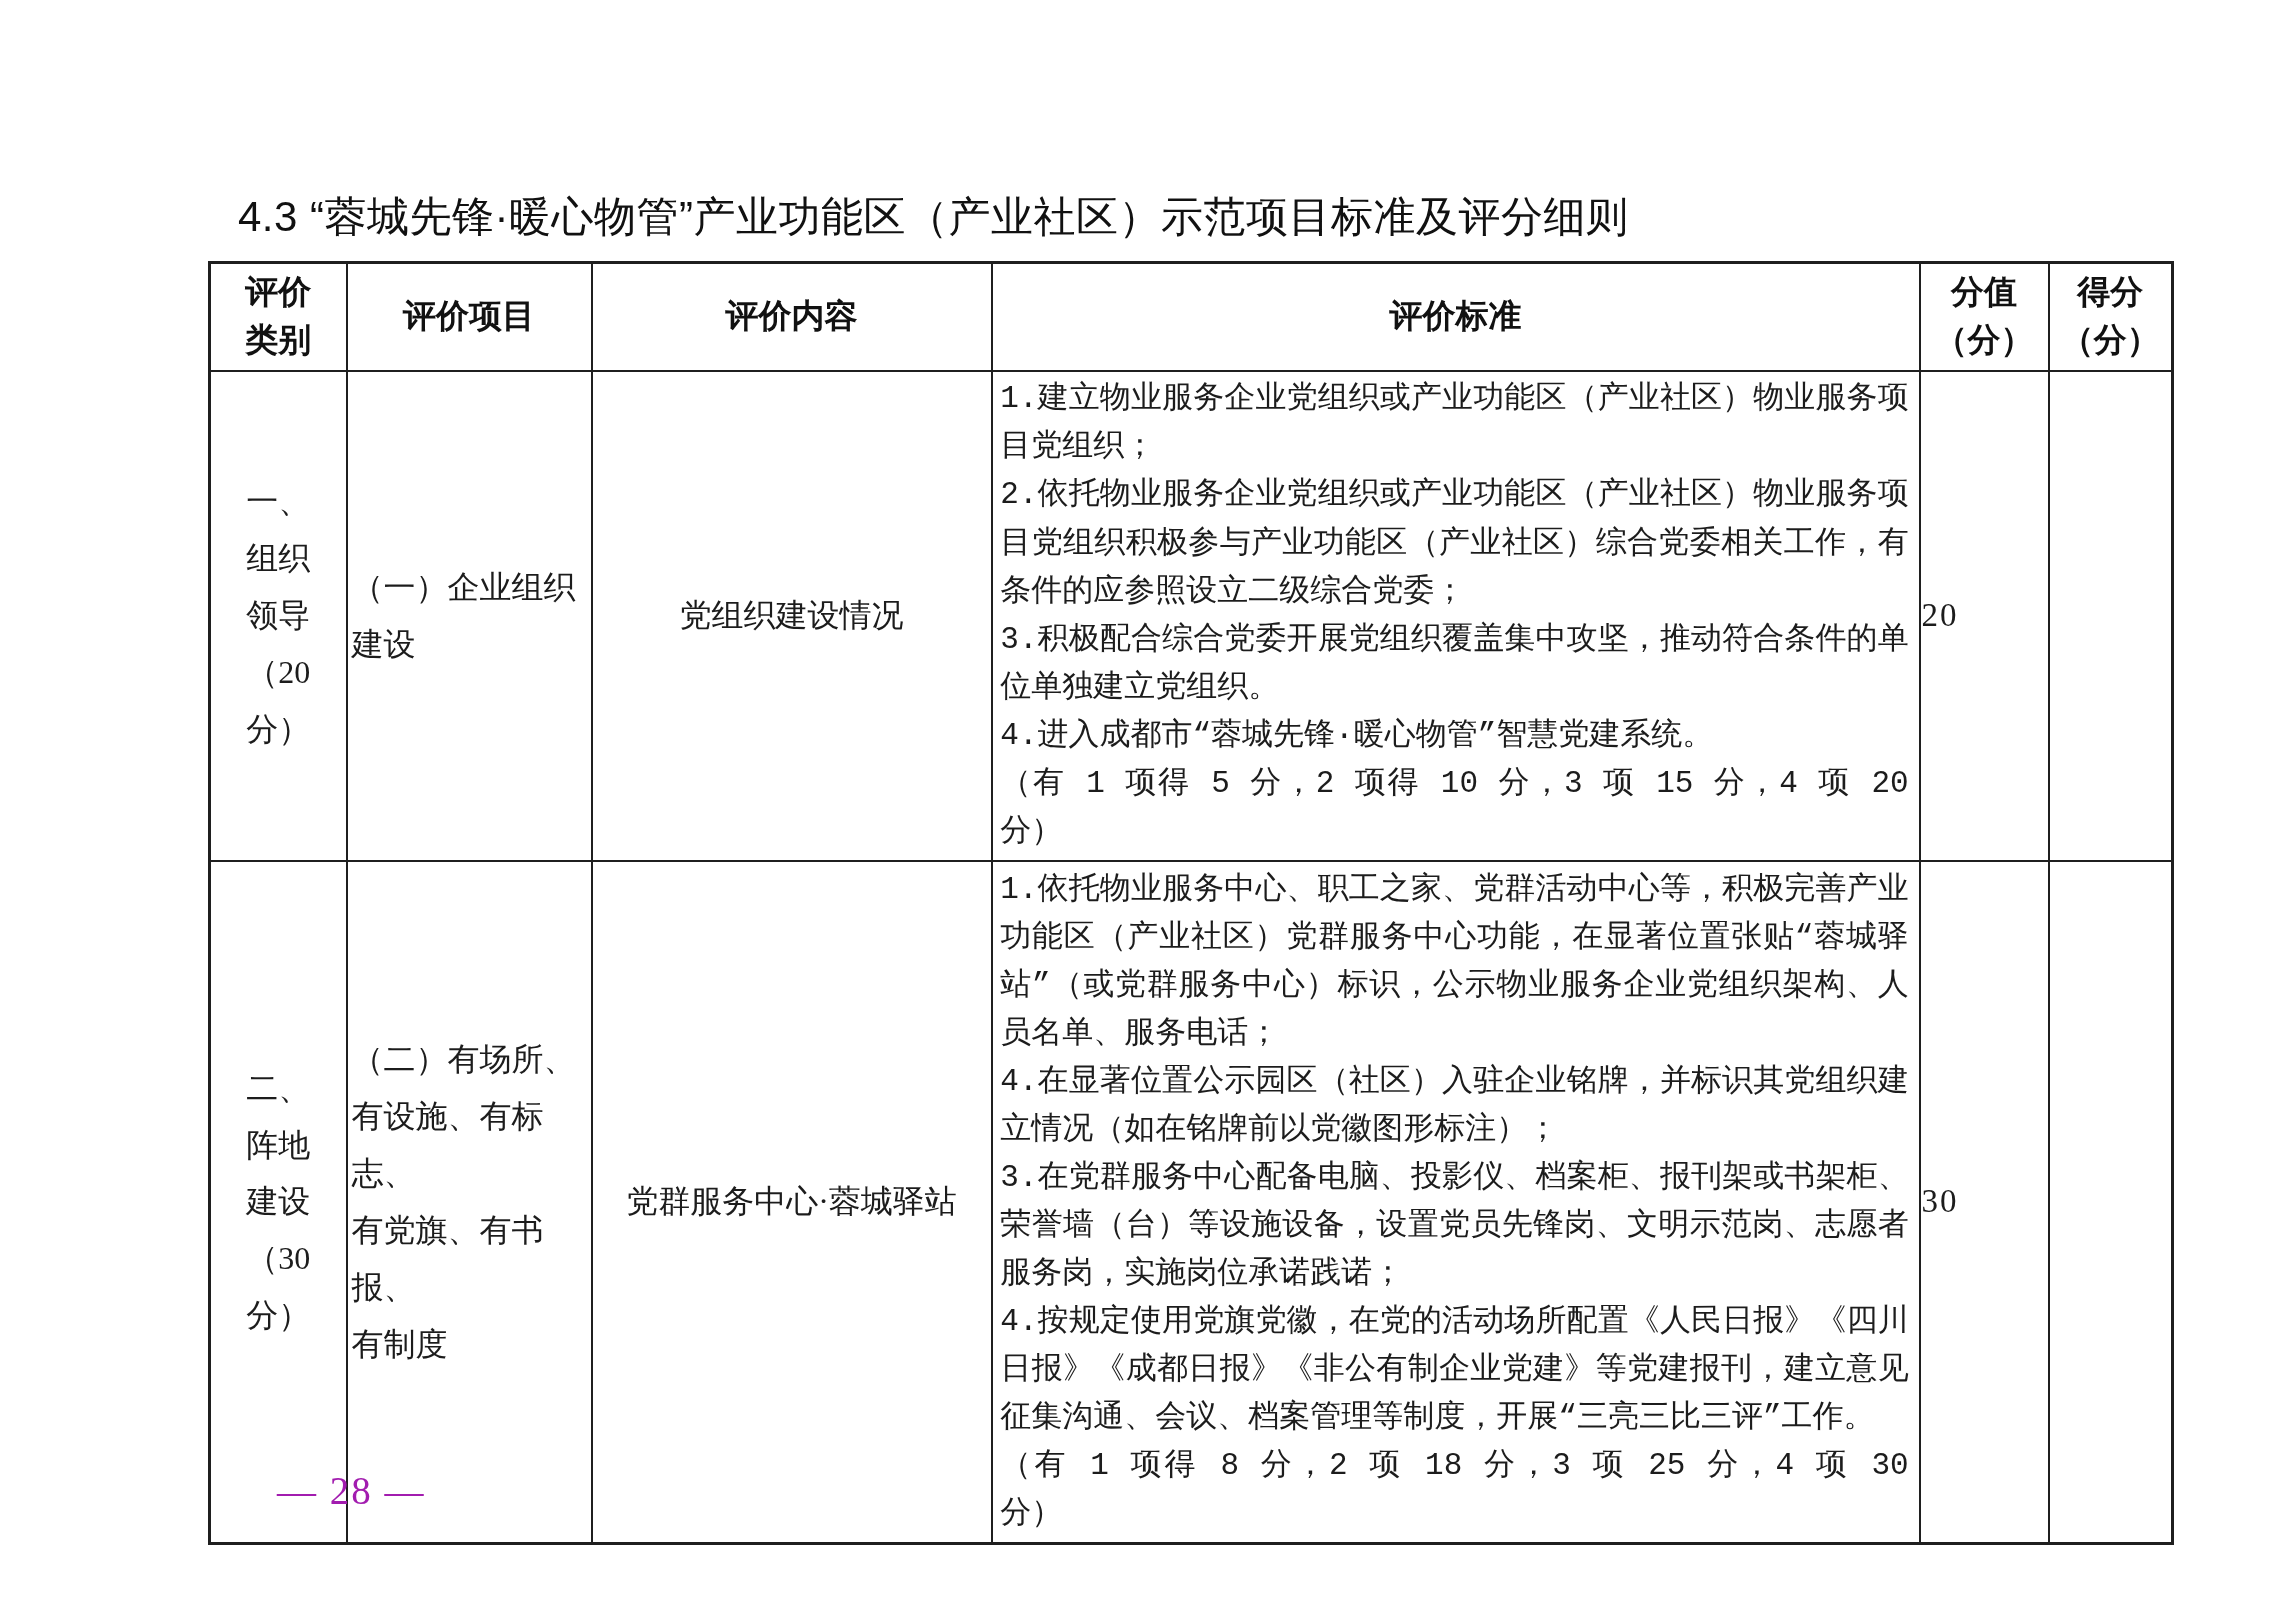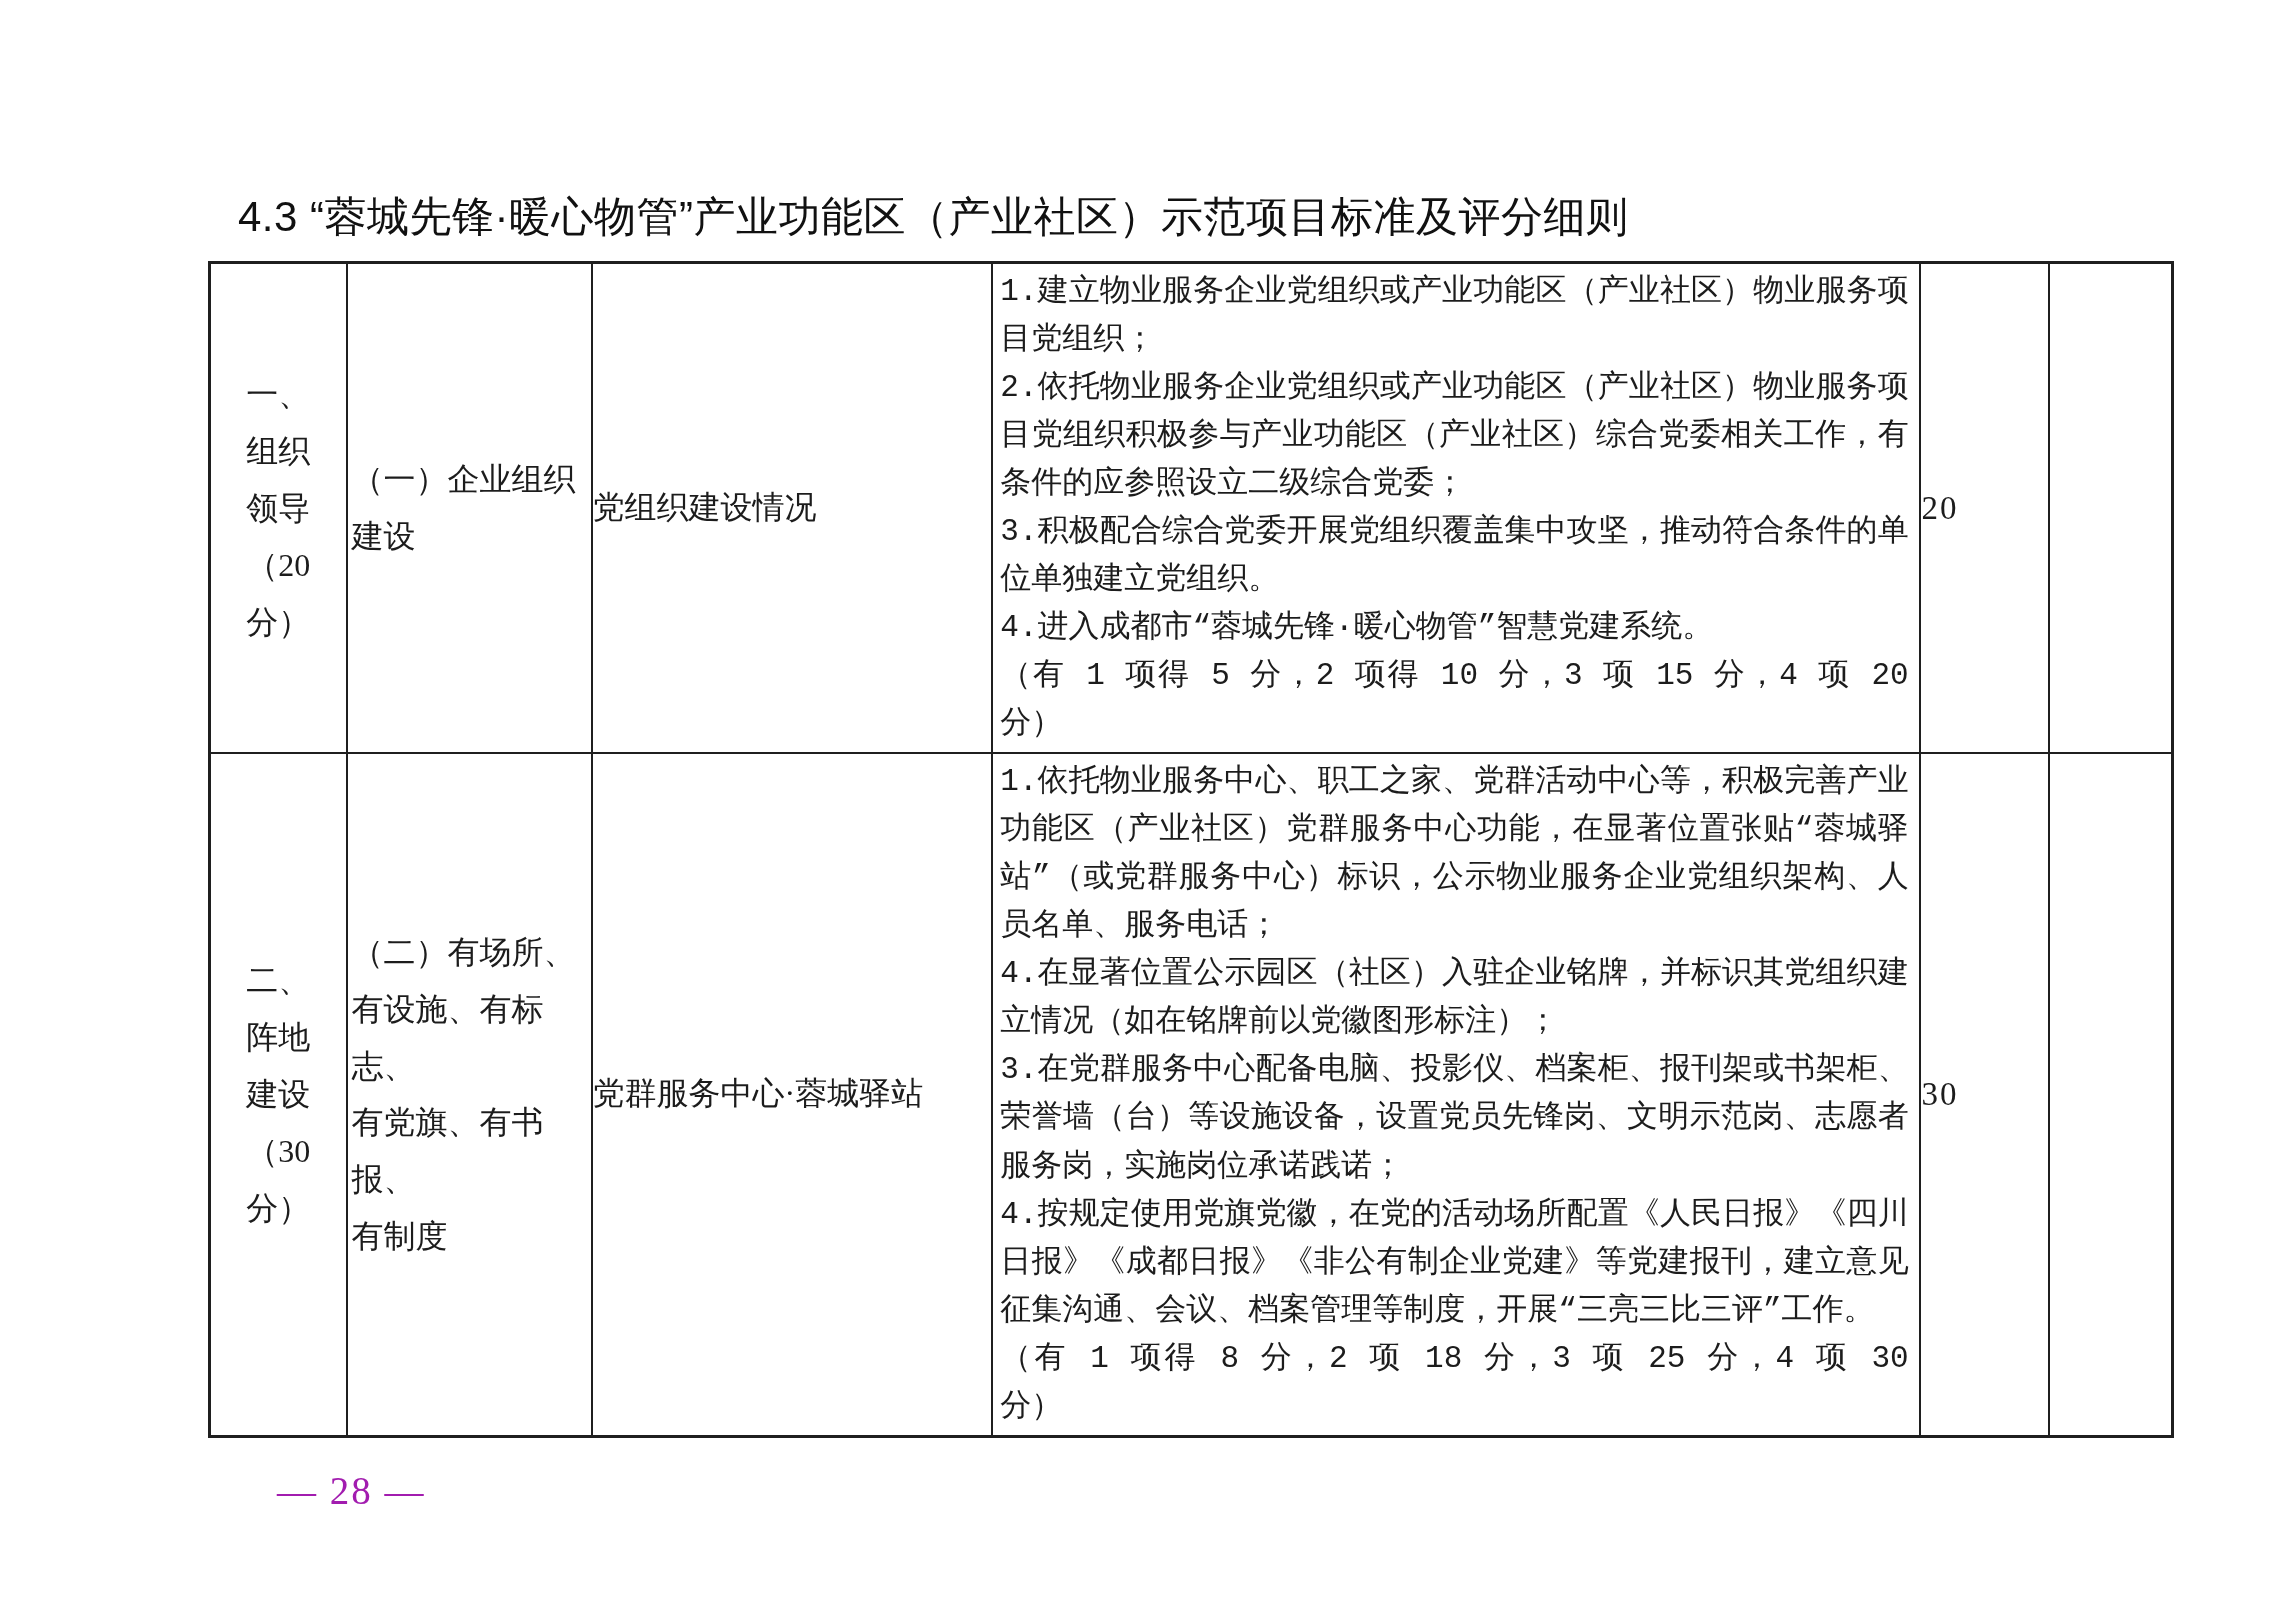--- a/index.html
+++ b/index.html
@@ -62,20 +62,21 @@
     padding: 0;
   }
   td.cell-item {
     white-space: pre-line;
     text-align: left;
     font-size: 32px;
     line-height: 1.78;
     padding: 0 2px 0 3.9px;
   }
   td.cell-content {
+    text-align: center;
     font-size: 32px;
     padding: 0 0;
   }
   td.cell-standard {
     font-size: 31px;
     line-height: 1.55;
     text-align: justify;
     text-justify: inter-character;
     padding: 3.9px 9.8px 3.9px 7.8px;
   }
@@ -105,20 +106,31 @@
   <colgroup>
     <col class="c-category">
     <col class="c-item">
     <col class="c-content">
     <col class="c-standard">
     <col class="c-score">
     <col class="c-earned">
   </colgroup>
 
   <tbody>
+      <tr class="header-row">
+    <th class="head-cell">评价
+类别</th>
+    <th class="head-cell">评价项目</th>
+    <th class="head-cell">评价内容</th>
+    <th class="head-cell">评价标准</th>
+    <th class="head-cell">分值
+（分）</th>
+    <th class="head-cell">得分
+（分）</th>
+  </tr>
 
   <tr class="body-row-0">
     <td class="cell-category">一、
 组织
 领导
 （20 分）</td>
     <td class="cell-item">（一）企业组织
 建设</td>
     <td class="cell-content">党组织建设情况</td>
     <td class="cell-standard">

